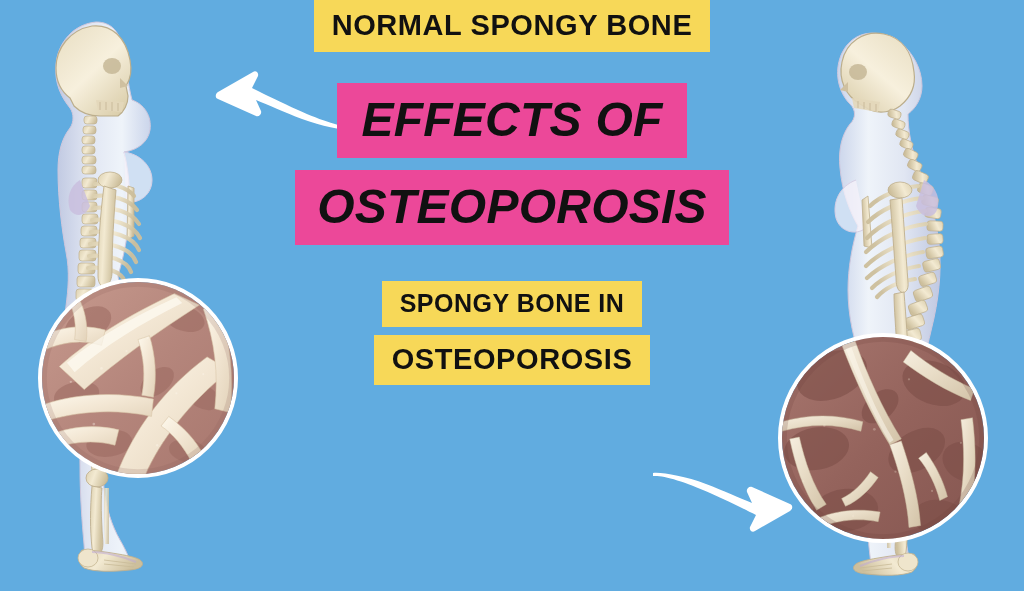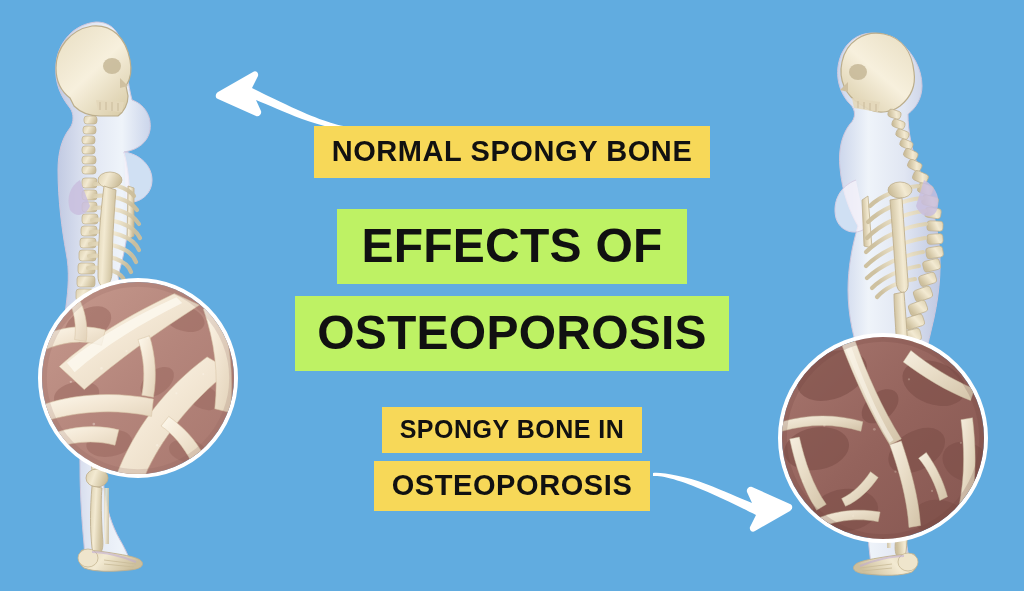--- a/index.html
+++ b/index.html
@@ -62,35 +62,34 @@
   .text-stack {
     position: absolute;
     left: 256px;
     top: 0;
     width: 512px;
     height: 591px;
     display: flex;
     flex-direction: column;
     align-items: center;
     justify-content: flex-start;
-    padding-top: 126px;
   }
 
   .band {
     display: inline-block;
     font-weight: 700;
     color: #111111;
     letter-spacing: 0.012em;
     white-space: nowrap;
     line-height: 1;
     text-align: center;
   }
 
   .band-yellow { background: #f7d858; }
-  .band-white  { background: #bef264; }
+  .band-white  { background: #ec4899; font-style: italic; }
 
   
   .cap-top {
     font-size: 29px;
     padding: 11px 18px 12px 18px;
     letter-spacing: 0.02em;
   }
 
   
   .title-line {

